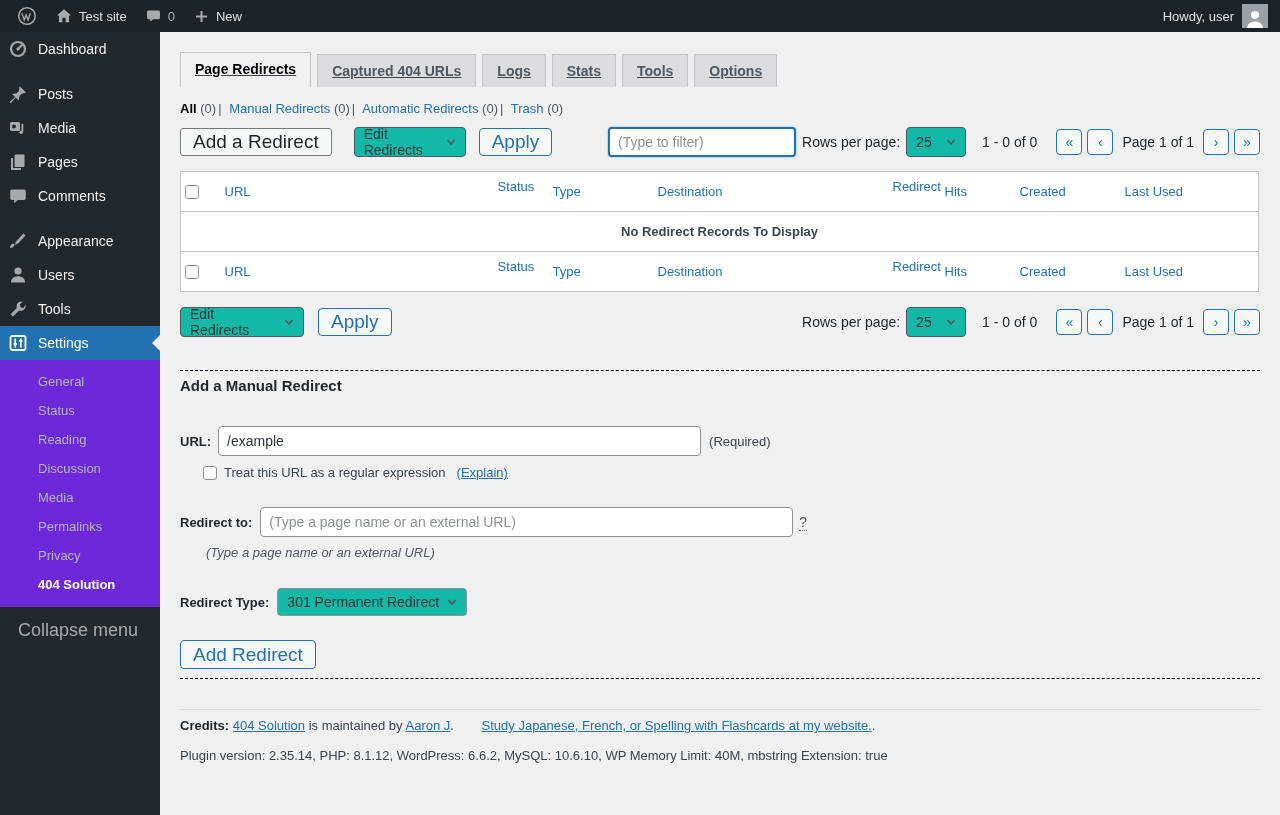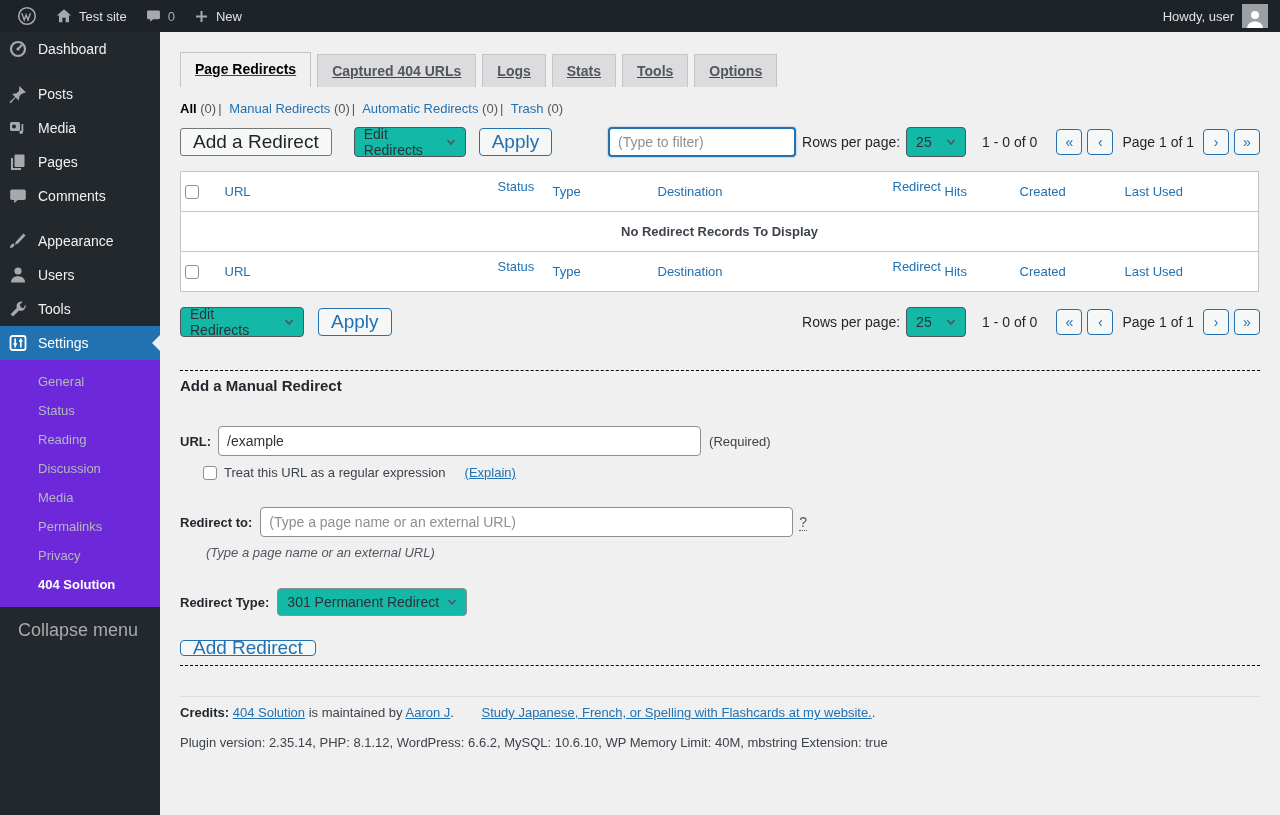--- a/index.html
+++ b/index.html
@@ -132,29 +132,29 @@
   .row-url { margin-top:32px; }
   .lbl { font-weight:bold; color:#23282d; font-size:13px; white-space:nowrap; }
   .text-input {
     height:30px; border:1px solid #8c8f94; border-radius:4px; background:#fff;
     padding:0 8px; font-size:14px; color:#2c3338; font-family:"Liberation Sans", sans-serif; outline:none;
   }
   .text-input::placeholder { color:#8c8f94; }
   .url-input { width:483px; margin-left:7px; }
   .required-note { margin-left:8px; color:#3c434a; }
   .row-regex { margin-top:9px; padding-left:23px; gap:7px; }
-  .explain-link { color:#2271b1; text-decoration:underline; cursor:pointer; margin-left:12px; }
+  .explain-link { color:#2271b1; text-decoration:underline; cursor:pointer; margin-left:4px; }
   .row-redirect-to { margin-top:27px; }
   .redirect-input { width:533px; margin-left:8px; }
   .help-q { margin-left:6px; color:#50575e; border-bottom:1px dotted #50575e; cursor:pointer; font-size:14px; }
   .hint { margin:8px 0 0 26px; font-style:italic; color:#50575e; }
   .row-type { margin-top:28px; }
   .type-select { margin-left:8px; height:28px; border-color:#8c8f94; }
   .row-submit { margin-top:24px; }
-  .add-redirect-btn { height:16px; }
+  .add-redirect-btn { height:29px; }
 
   
   .footer-hr { border:none; border-top:1px solid #dcdcde; margin:30px 0 0; }
   .credits { margin-top:7px; color:#3c434a; line-height:18px; }
   .credits b { color:#1d2327; }
   .credits a { color:#2271b1; text-decoration:underline; cursor:pointer; }
   .promo-link { margin-left:24px; }
   .version-line { margin-top:5px; color:#3c434a; }
 </style>
 </head>

